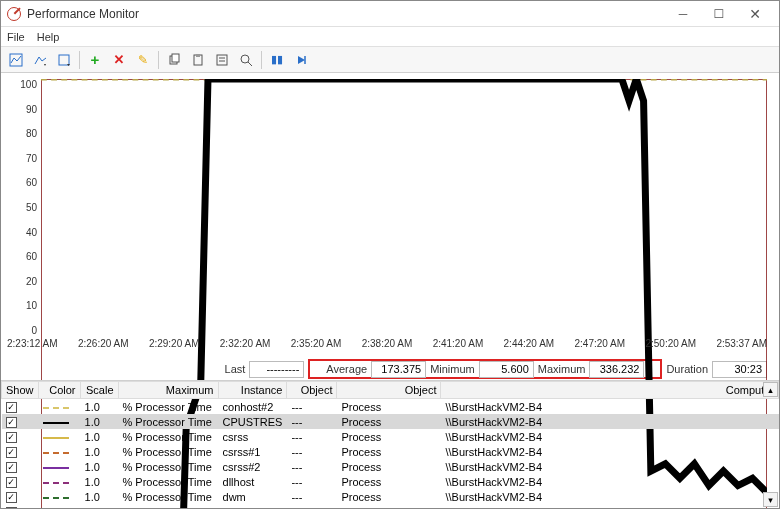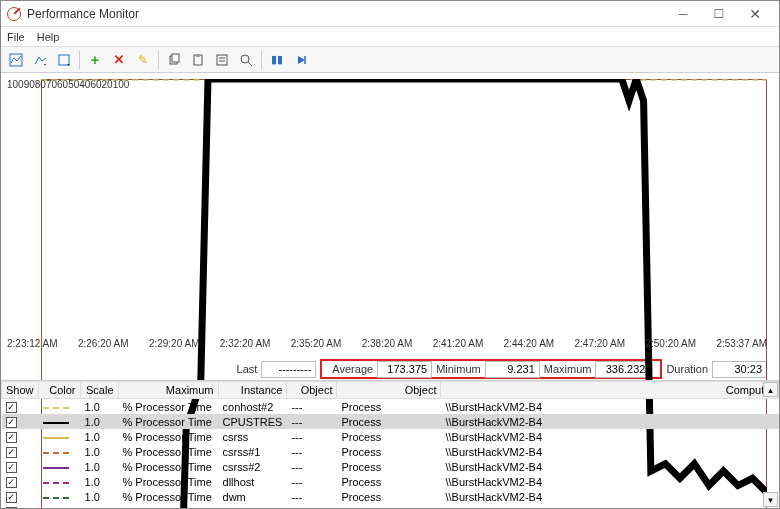--- a/index.html
+++ b/index.html
@@ -8,27 +8,27 @@
 .titlebar .app-icon { width: 14px; height: 14px; border: 1.5px solid #c0392b; border-radius: 50%; margin-right: 6px; position: relative; }
 .titlebar .app-icon::after { content: ""; position: absolute; width: 8px; height: 1.5px; background: #c0392b; top: 2px; left: 5px; transform: rotate(-45deg); }
 .titlebar .title { flex: 1; font-size: 12px; color: #333; }
 .winbtn { width: 36px; height: 24px; display: flex; align-items: center; justify-content: center; color: #555; font-size: 12px; }
 .winbtn.close { font-size: 14px; }
 .menubar { height: 20px; display: flex; align-items: center; padding: 0 6px; gap: 12px; color: #333; border-bottom: 1px solid #e0e0e0; }
 .toolbar { height: 26px; display: flex; align-items: center; padding: 2px 4px; gap: 2px; border-bottom: 1px solid #cfcfcf; background: #f7f7f7; }
 .tbtn { width: 22px; height: 22px; display: flex; align-items: center; justify-content: center; border: 1px solid transparent; border-radius: 2px; }
 .tsep { width: 1px; height: 18px; background: #ccc; margin: 0 2px; }
 .chart-area { flex: 1; position: relative; padding: 6px 10px 4px 40px; min-height: 0; }
-.y-axis { position: absolute; left: 6px; top: 6px; bottom: 22px; width: 30px; display: flex; justify-content: space-between; text-align: right; font-size: 10px; color: #333; }
+.y-axis { position: absolute; left: 6px; top: 6px; bottom: 22px; width: 30px; display: flex; flex-direction: column; justify-content: space-between; text-align: right; font-size: 10px; color: #333; }
 .plot { position: absolute; left: 40px; right: 12px; top: 6px; bottom: 22px; }
 .x-axis { position: absolute; left: 6px; right: 12px; bottom: 4px; height: 16px; display: flex; justify-content: space-between; font-size: 10px; color: #333; }
 .stats-row { height: 22px; display: flex; align-items: center; justify-content: flex-end; gap: 4px; padding: 2px 12px; font-size: 11px; margin-left: 32px; }
 .stat-lbl { color: #333; }
 .stat-val { border: 1px solid #bbb; background: #fff; min-width: 55px; height: 17px; padding: 0 4px; text-align: right; font-size: 11px; line-height: 15px; }
-.hl-box { border: 2px solid #d22; padding: 1px 10px; display: flex; align-items: center; gap: 4px; height: 20px; }
+.hl-box { border: 2px solid #d22; padding: 1px 16px; display: flex; align-items: center; gap: 4px; height: 20px; }
 .table-wrap { height: 128px; border-top: 1px solid #cfcfcf; position: relative; overflow: hidden; }
 .grid { width: 100%; border-collapse: collapse; font-size: 11px; }
 .grid th { text-align: right; font-weight: normal; background: #f3f3f3; border: 1px solid #dcdcdc; padding: 2px 4px; height: 17px; }
 .grid td { padding: 1px 4px; height: 14px; white-space: nowrap; border-right: 1px solid transparent; }
 .grid tr.sel td { background: #d8d8d8; }
 .chk { width: 11px; height: 11px; border: 1px solid #555; display: inline-flex; align-items: center; justify-content: center; font-size: 9px; line-height: 1; background: #fff; }
 .swatch { display: inline-block; width: 26px; height: 2px; vertical-align: middle; }
 .scroll-up { position: absolute; right: 1px; top: 1px; width: 15px; height: 15px; border: 1px solid #bbb; background: #f4f4f4; display: flex; align-items: center; justify-content: center; font-size: 9px; }
 .scroll-dn { position: absolute; right: 1px; bottom: 1px; width: 15px; height: 15px; border: 1px solid #bbb; background: #f4f4f4; display: flex; align-items: center; justify-content: center; font-size: 9px; }
 
@@ -155,21 +155,21 @@
     </div>
 </div>
 
 <div class="stats-row">
   <span class="stat-lbl">Last</span>
   <span class="stat-val">---------</span>
   <span class="hl-box">
     <span class="stat-lbl">Average</span>
     <span class="stat-val">173.375</span>
     <span class="stat-lbl">Minimum</span>
-    <span class="stat-val">9.231</span>
+    <span class="stat-val">5.600</span>
     <span class="stat-lbl">Maximum</span>
     <span class="stat-val">336.232</span>
   </span>
   <span class="stat-lbl">Duration</span>
   <span class="stat-val">30:23</span>
 </div>
 
 <div class="table-wrap">
   <div class="scroll-up">▴</div>
   <div class="scroll-dn">▾</div>

